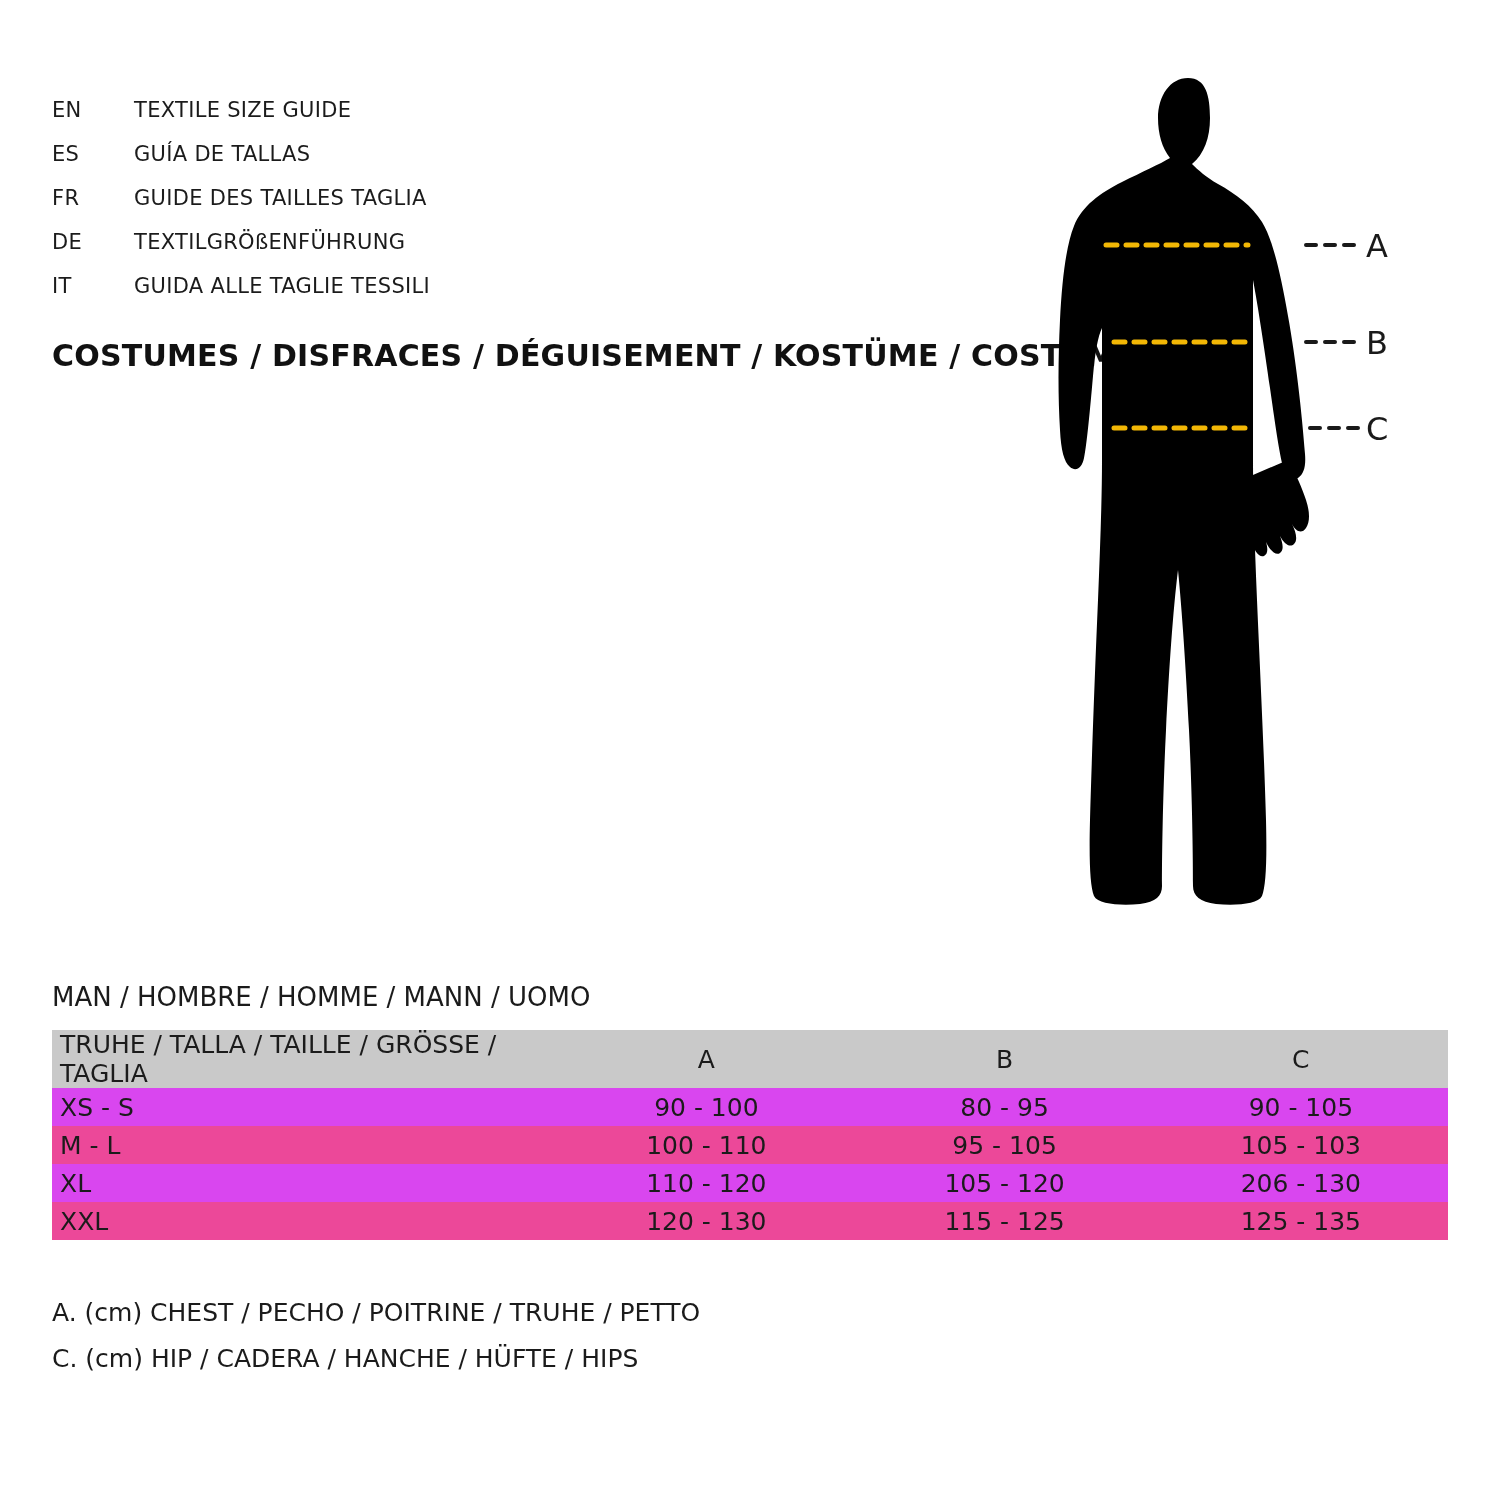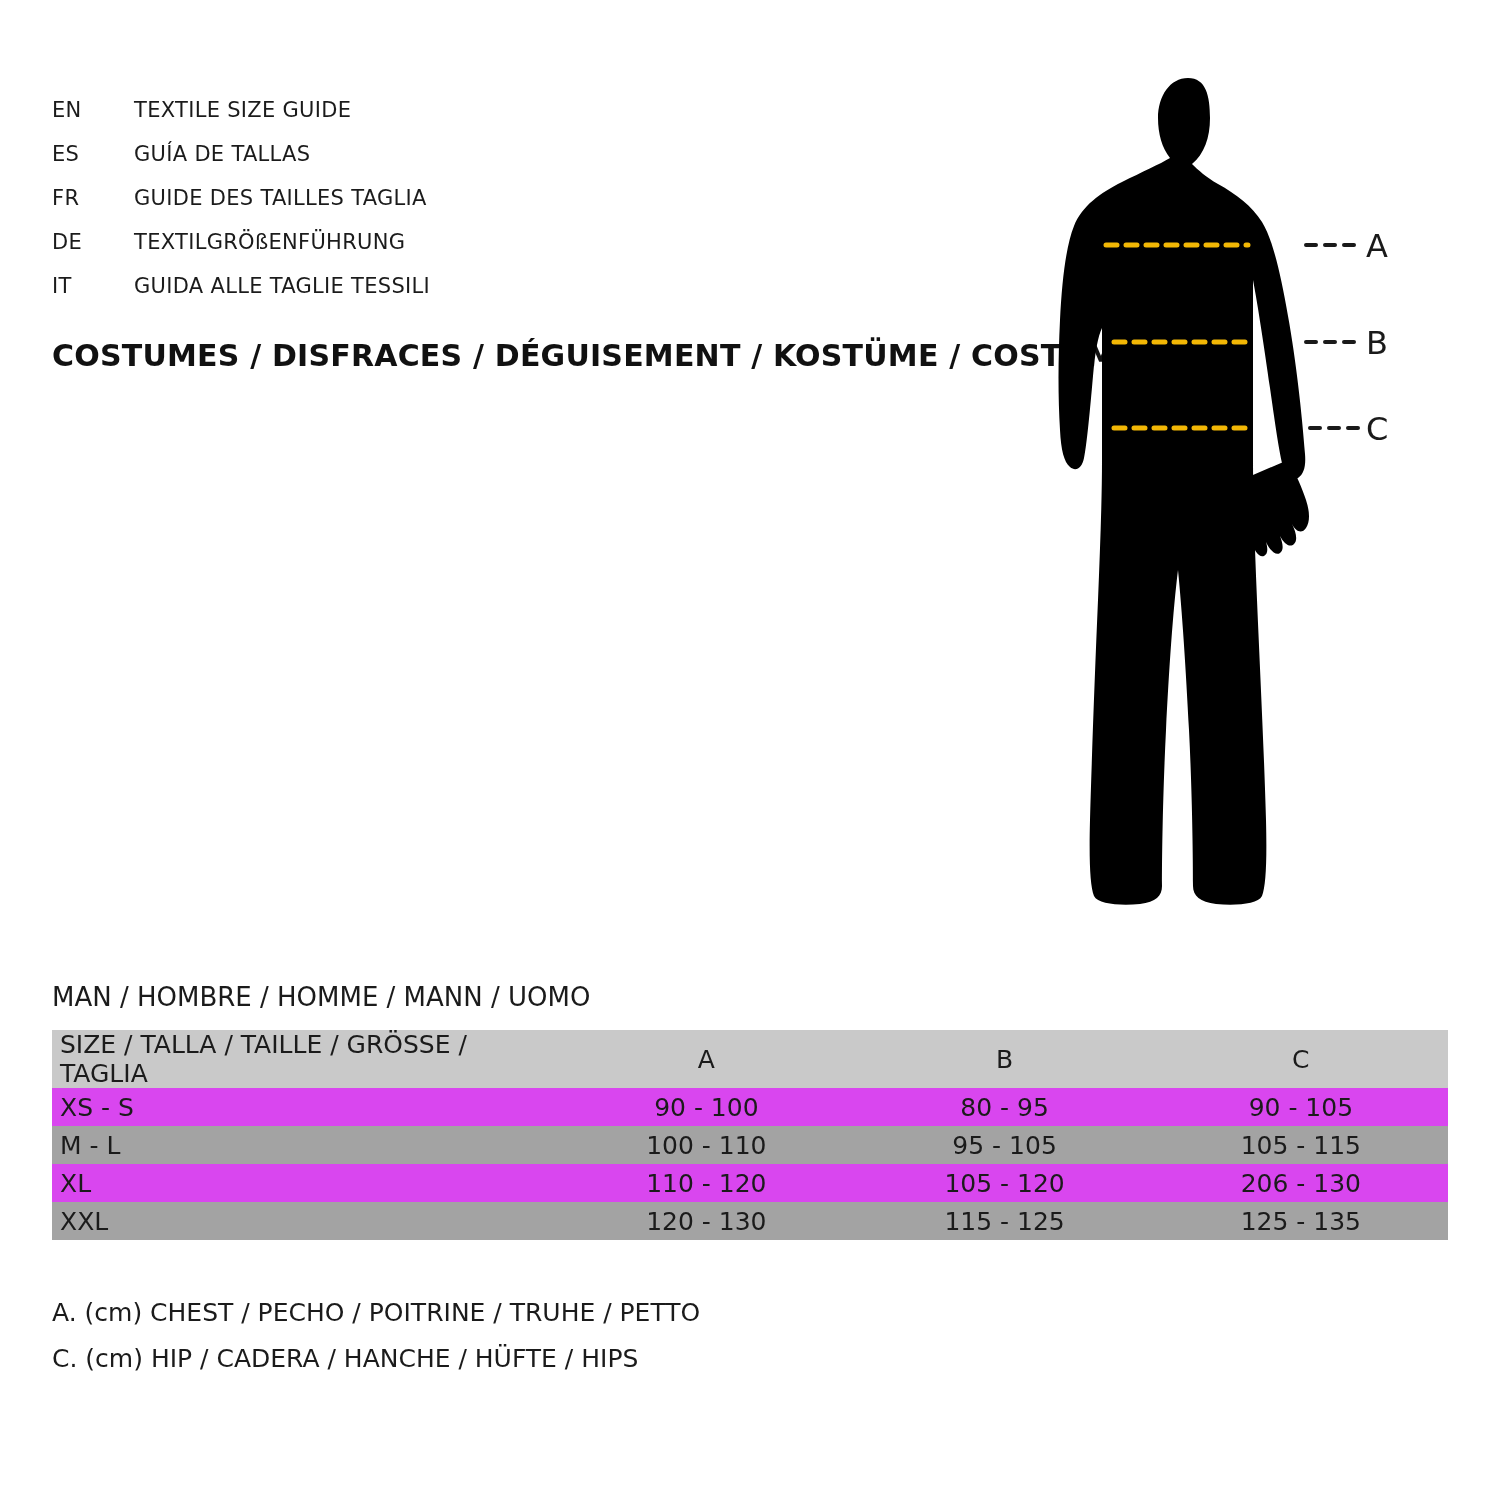--- a/index.html
+++ b/index.html
@@ -94,21 +94,21 @@
     padding-left: 8px;
     width: 500px;
   }
   #size-table thead tr {
     background: #c9c9c9;
   }
   #size-table tbody tr.odd {
     background: #d946ef;
   }
   #size-table tbody tr.even {
-    background: #a3a3a3;
+    background: #ec4899;
   }
   .col-a { width: 300px; }
   .col-b { width: 300px; }
   .col-c { width: 296px; }
 
   
   #legend {
     position: absolute;
     left: 52px;
     top: 1290px;
@@ -224,38 +224,38 @@
     <text id="marker-b" x="356" y="324" font-family="DejaVu Sans, Liberation Sans, sans-serif" font-size="32" fill="#1a1a1a">B</text>
     <text id="marker-c" x="356" y="410" font-family="DejaVu Sans, Liberation Sans, sans-serif" font-size="32" fill="#1a1a1a">C</text>
   </svg>
 </div>
 
 <div id="table-caption">MAN / HOMBRE / HOMME / MANN / UOMO</div>
 
 <table id="size-table">
   <thead>
     <tr>
-      <th class="col-label">SIZE / TALLA / TAILLE / GRÖSSE / TAGLIA</th>
+      <th class="col-label">TRUHE / TALLA / TAILLE / GRÖSSE / TAGLIA</th>
       <th class="col-a">A</th>
       <th class="col-b">B</th>
       <th class="col-c">C</th>
     </tr>
   </thead>
   <tbody>
     <tr class="odd">
       <td class="col-label">XS - S</td>
       <td class="col-a">90 - 100</td>
       <td class="col-b">80 - 95</td>
       <td class="col-c">90 - 105</td>
     </tr>
     <tr class="even">
       <td class="col-label">M - L</td>
       <td class="col-a">100 - 110</td>
       <td class="col-b">95 - 105</td>
-      <td class="col-c">105 - 115</td>
+      <td class="col-c">105 - 103</td>
     </tr>
     <tr class="odd">
       <td class="col-label">XL</td>
       <td class="col-a">110 - 120</td>
       <td class="col-b">105 - 120</td>
       <td class="col-c">206 - 130</td>
     </tr>
     <tr class="even">
       <td class="col-label">XXL</td>
       <td class="col-a">120 - 130</td>

